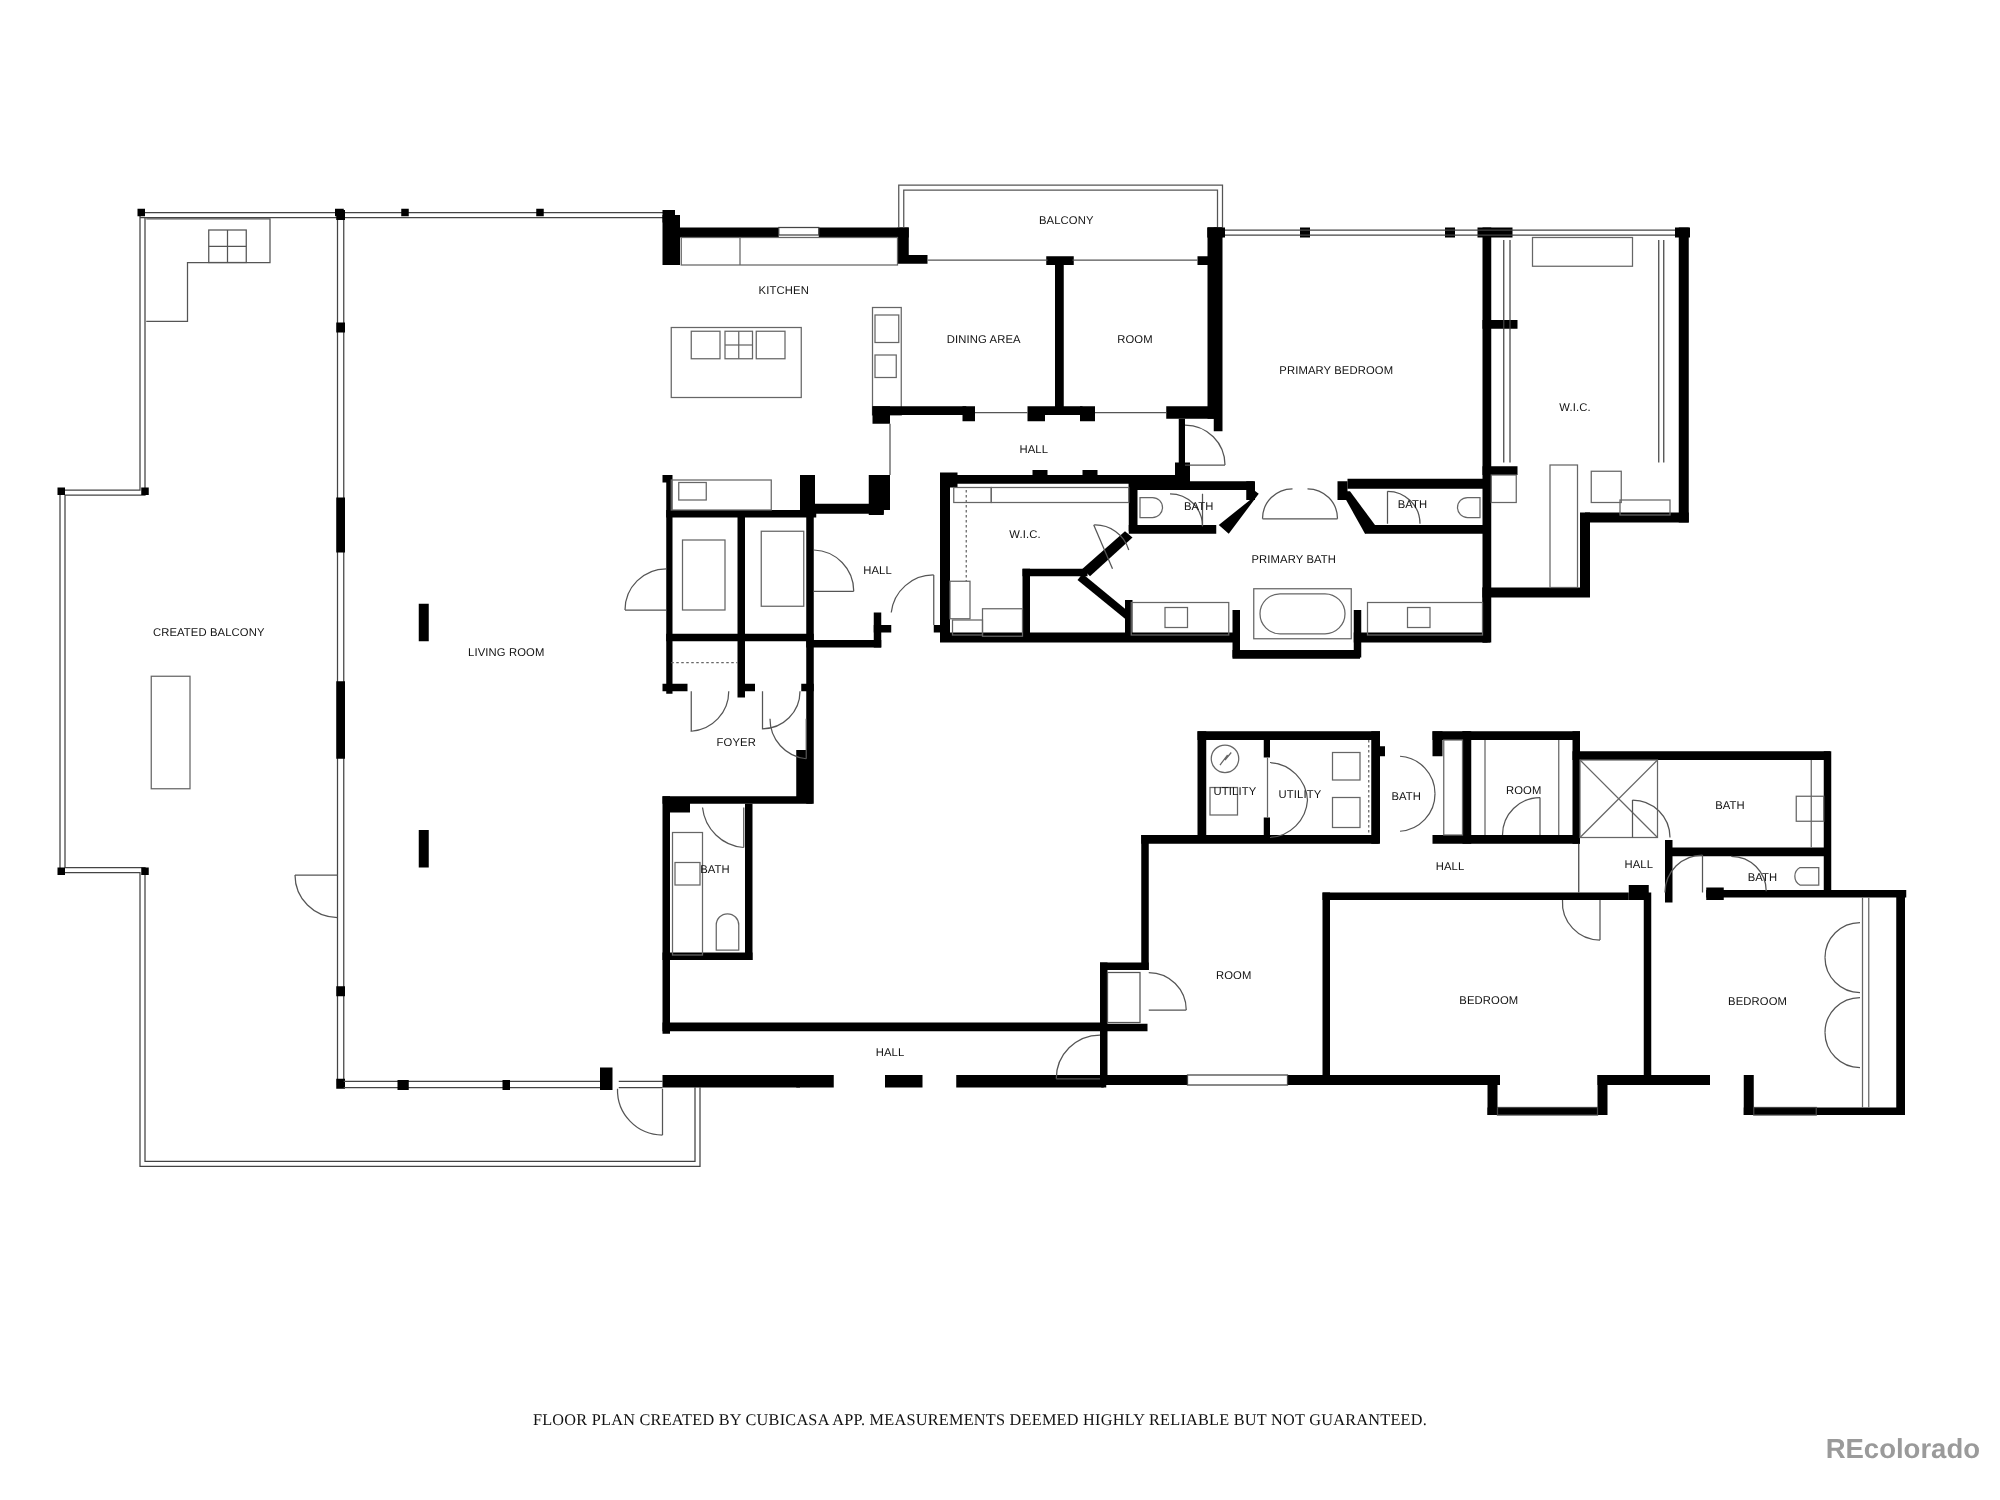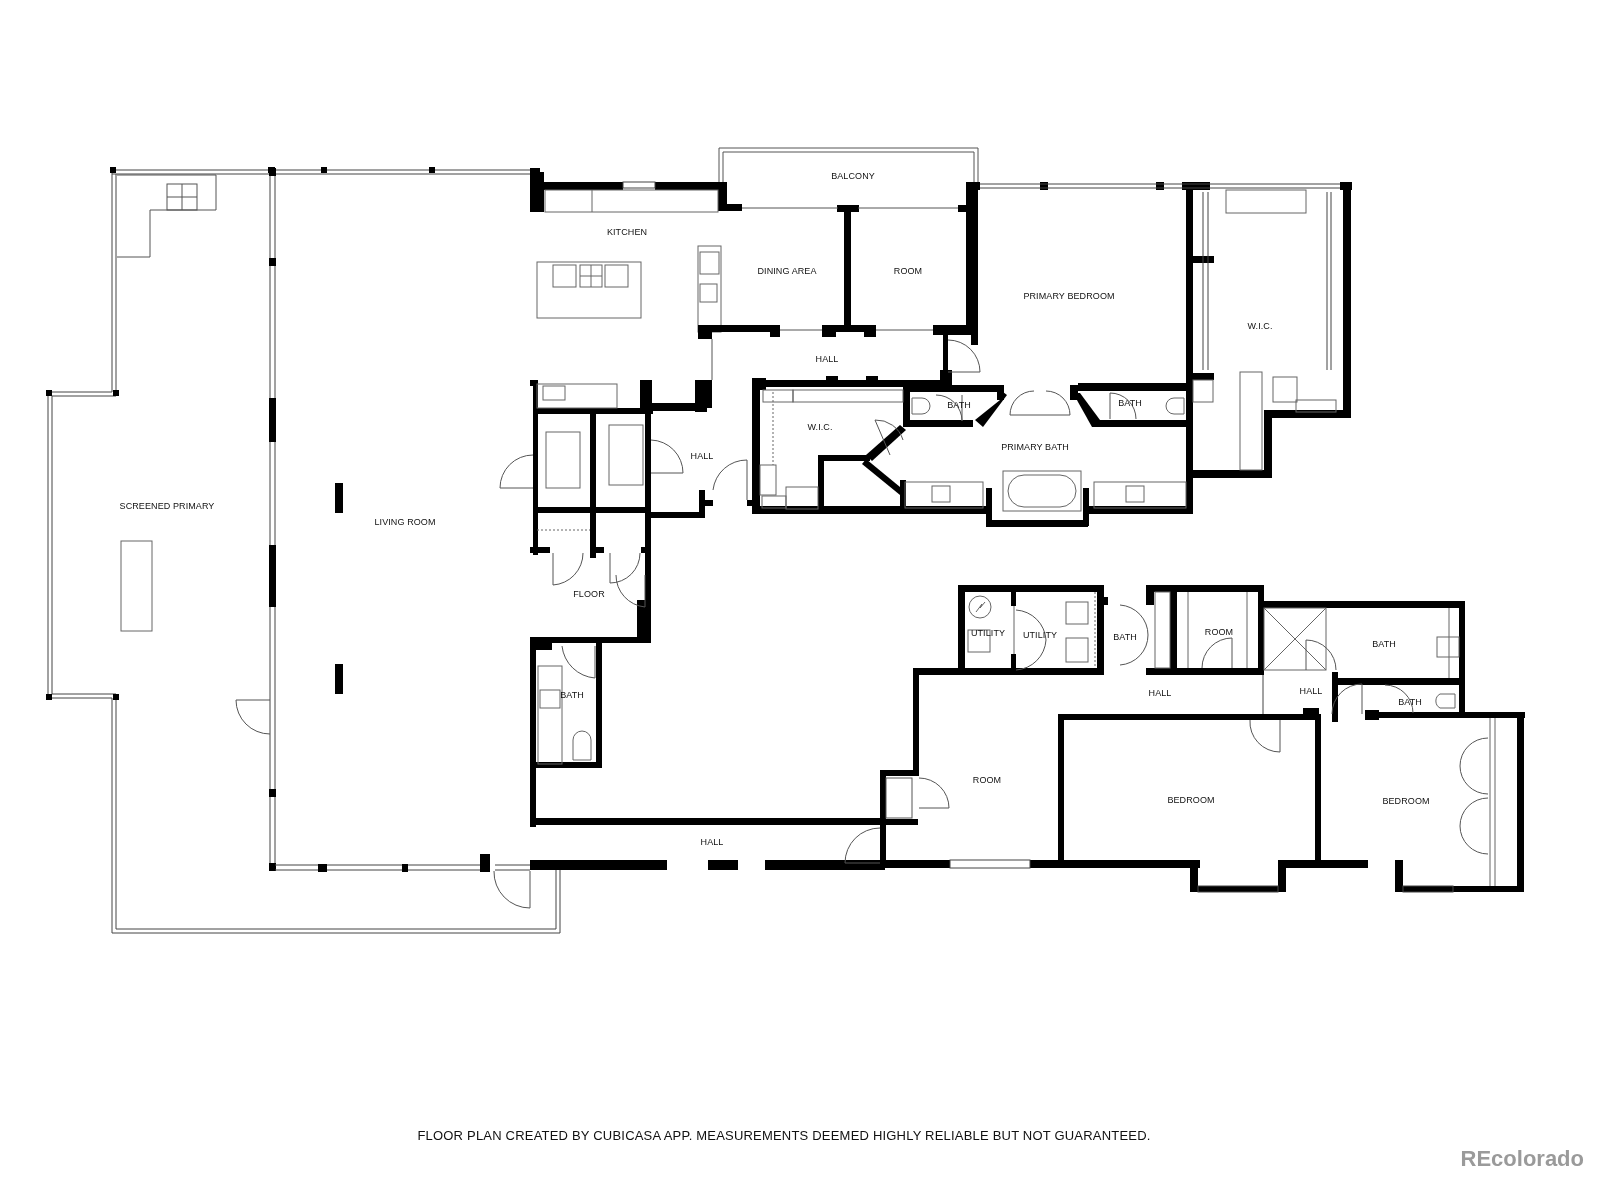--- a/index.html
+++ b/index.html
@@ -4,21 +4,21 @@
 <style>
   html, body { margin: 0; padding: 0; background: #ffffff; }
   body { width: 1600px; height: 1200px; position: relative; overflow: hidden;
          font-family: "Liberation Sans", sans-serif; }
   #plan { position: absolute; left: 0; top: 0; width: 1600px; height: 1200px; }
   .room-label { position: absolute; font-family: "Liberation Sans", sans-serif;
                 font-size: 9px; color: #111; white-space: nowrap;
                 transform: translate(-50%, -50%); letter-spacing: 0.1px; }
   #disclaimer { position: absolute; left: 0; width: 1568px; top: 1128px;
                 text-align: center; font-size: 13px; color: #111;
-                font-family: Liberation Sans, sans-serif; letter-spacing: 0.2px; }
+                font-family: Liberation Serif, serif; letter-spacing: 0.2px; }
   #watermark { position: absolute; right: 16px; top: 1146px; font-size: 22px;
                color: #9a9a9a; font-family: "Liberation Sans", sans-serif; font-weight: bold; }
 </style>
 </head>
 <body>
 
 <svg id="plan" viewBox="0 0 1600 1200" xmlns="http://www.w3.org/2000/svg">
 
   <g fill="none" stroke="#444" stroke-width="1">
     <path d="M112 170 L112 392 L48 392 L48 698 L112 698 L112 933 L560 933 L560 870"></path>
@@ -386,35 +386,35 @@
     <path d="M880 828 A35 35 0 0 0 845 863"></path>
     <line x1="845" y1="863" x2="880" y2="863"></line>
     <path d="M1488 738 A28 28 0 0 0 1460 766"></path>
     <path d="M1488 794 A28 28 0 0 1 1460 766"></path>
     <path d="M1488 798 A28 28 0 0 0 1460 826"></path>
     <path d="M1488 854 A28 28 0 0 1 1460 826"></path>
     <rect x="886" y="778" width="26" height="40"></rect>
   </g>
 </svg>
 
-<div class="room-label" style="left:167px;top:506px">SCREENED PRIMARY</div>
+<div class="room-label" style="left:167px;top:506px">CREATED BALCONY</div>
 <div class="room-label" style="left:405px;top:522px">LIVING ROOM</div>
 <div class="room-label" style="left:627px;top:232px">KITCHEN</div>
 <div class="room-label" style="left:853px;top:176px">BALCONY</div>
 <div class="room-label" style="left:787px;top:271px">DINING AREA</div>
 <div class="room-label" style="left:908px;top:271px">ROOM</div>
 <div class="room-label" style="left:827px;top:359px">HALL</div>
 <div class="room-label" style="left:1069px;top:296px">PRIMARY BEDROOM</div>
 <div class="room-label" style="left:1260px;top:326px">W.I.C.</div>
 <div class="room-label" style="left:702px;top:456px">HALL</div>
 <div class="room-label" style="left:820px;top:427px">W.I.C.</div>
 <div class="room-label" style="left:959px;top:405px">BATH</div>
 <div class="room-label" style="left:1130px;top:403px">BATH</div>
 <div class="room-label" style="left:1035px;top:447px">PRIMARY BATH</div>
-<div class="room-label" style="left:589px;top:594px">FLOOR</div>
+<div class="room-label" style="left:589px;top:594px">FOYER</div>
 <div class="room-label" style="left:572px;top:695px">BATH</div>
 <div class="room-label" style="left:988px;top:633px">UTILITY</div>
 <div class="room-label" style="left:1040px;top:635px">UTILITY</div>
 <div class="room-label" style="left:1125px;top:637px">BATH</div>
 <div class="room-label" style="left:1219px;top:632px">ROOM</div>
 <div class="room-label" style="left:1384px;top:644px">BATH</div>
 <div class="room-label" style="left:1160px;top:693px">HALL</div>
 <div class="room-label" style="left:1311px;top:691px">HALL</div>
 <div class="room-label" style="left:1410px;top:702px">BATH</div>
 <div class="room-label" style="left:987px;top:780px">ROOM</div>

